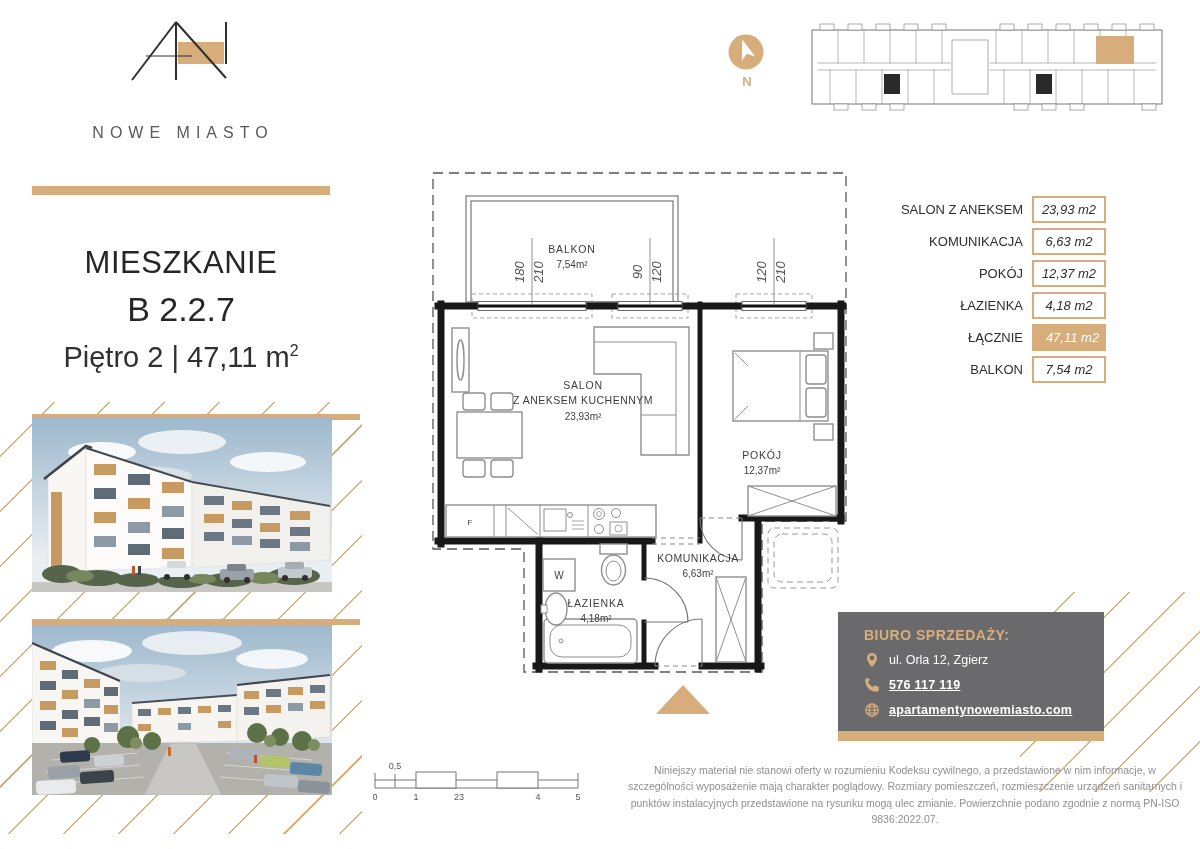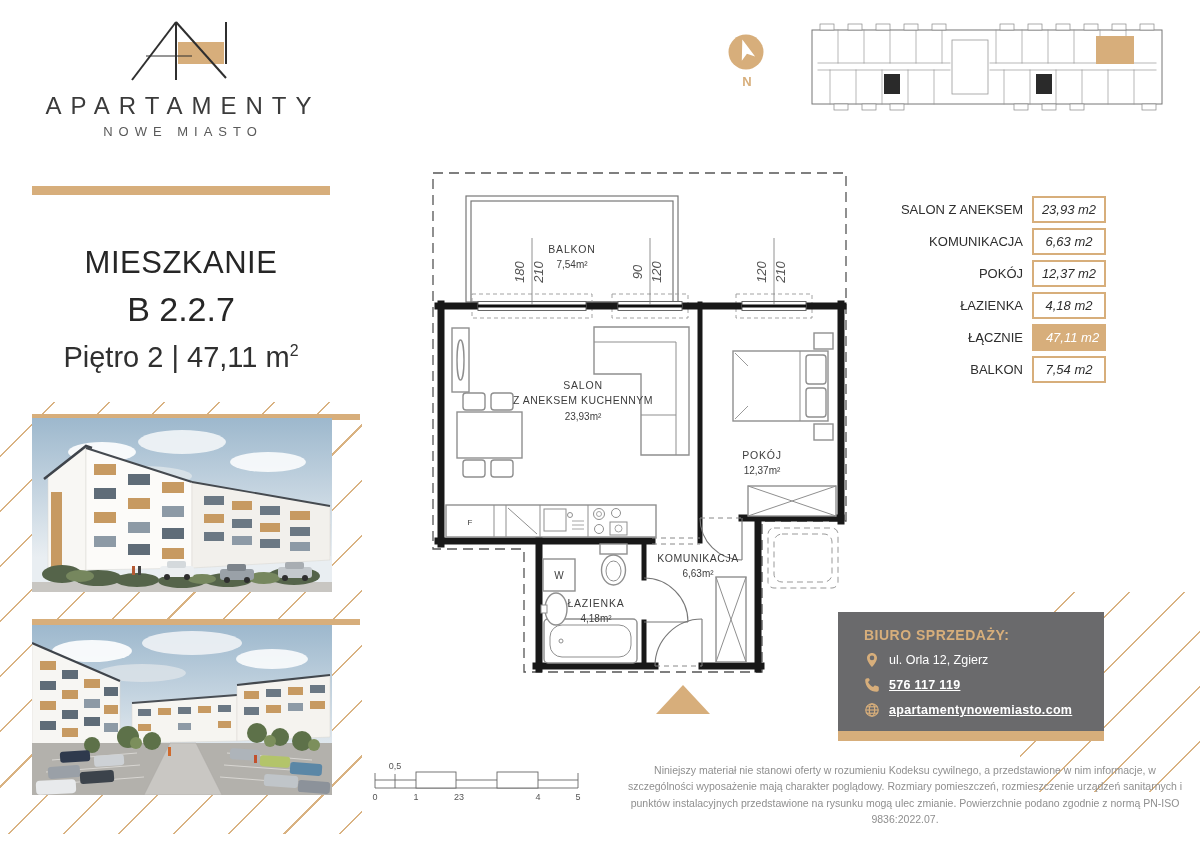--- a/index.html
+++ b/index.html
@@ -3,21 +3,21 @@
 <meta charset="utf-8">
 <style>
   html,body{margin:0;padding:0;background:#e5e5e5;}
   .page{position:relative;width:1200px;height:849px;background:#ffffff;
         font-family:"Liberation Sans",sans-serif;overflow:hidden;margin:0 auto;}
   .abs{position:absolute;}
   
   .logo-word{left:40px;top:92px;width:286px;text-align:center;
              font-size:24px;letter-spacing:9px;color:#3b3b3b;font-weight:400;}
   .logo-sub{left:40px;top:124px;width:286px;text-align:center;
-            font-size:13px;letter-spacing:6px;color:#5a5a5a;}
+            font-size:16px;letter-spacing:6px;color:#5a5a5a;}
   .gold-bar{background:#d7ae7b;}
   .title-block{left:30px;top:222px;width:302px;text-align:center;color:#262626;}
   .title-line1{font-size:31px;font-weight:400;letter-spacing:0.5px;margin-top:23px;}
   .title-line2{font-size:34px;font-weight:500;margin-top:9px;}
   .title-line3{font-size:29px;font-weight:400;margin-top:12px;color:#303030;}
   .title-line3 sup{font-size:0.55em;}
   .hatch{background:repeating-linear-gradient(135deg,transparent 0 37.5px,
          rgba(215,174,123,0.95) 37.5px 39px);}
   
   .area-table{left:884px;top:196px;width:222px;}
@@ -479,21 +479,20 @@
           <rect x="258" y="138" width="32" height="12" rx="3" fill="#5b87a6" transform="rotate(4 274 144)"></rect>
           <rect x="232" y="150" width="34" height="12" rx="3" fill="#c0c5c9" transform="rotate(4 249 156)"></rect>
           <rect x="266" y="156" width="32" height="12" rx="3" fill="#8c929a" transform="rotate(4 282 162)"></rect>
         </g>
         <rect x="136" y="122" width="3" height="9" fill="#cf6b2e"></rect>
         <rect x="222" y="130" width="3" height="8" fill="#c2502e"></rect>
       </g>
     </g>
   </svg>
 
-  <div class="abs logo-word">APARTAMENTY</div>
   <div class="abs logo-sub">NOWE MIASTO</div>
 
   <div class="abs gold-bar" style="left:32px;top:186px;width:298px;height:9px;"></div>
 
   <div class="abs title-block">
     <div class="title-line1">MIESZKANIE</div>
     <div class="title-line2">B 2.2.7</div>
     <div class="title-line3"><span>Piętro 2 | 47,11 m</span><sup>2</sup></div>
   </div>
 

